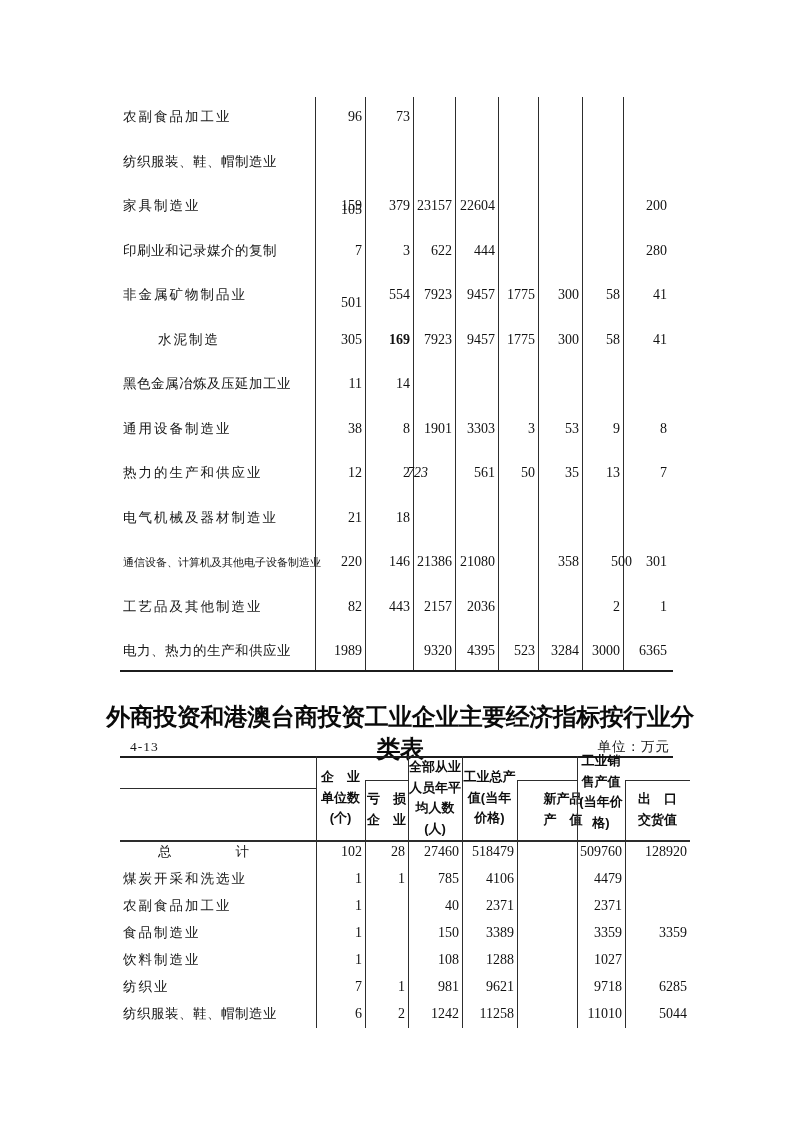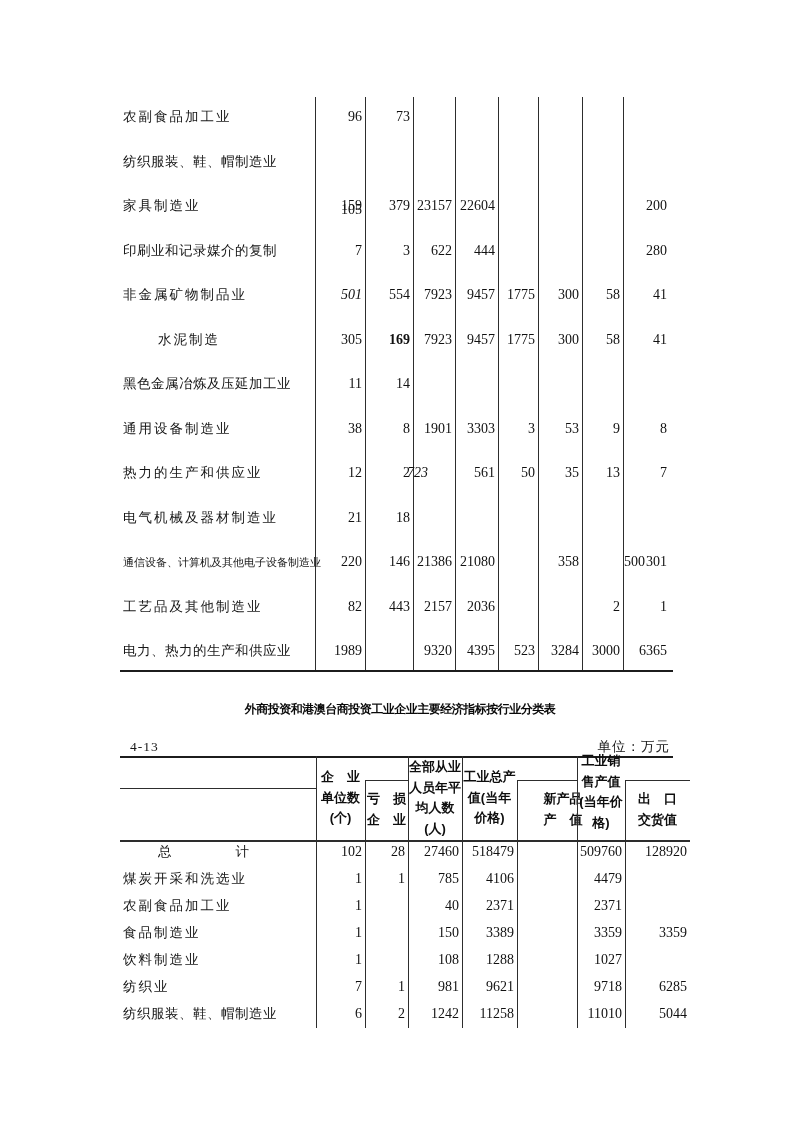--- a/index.html
+++ b/index.html
@@ -11,21 +11,21 @@
   .lbl{position:absolute;height:18px;line-height:18px;font-size:13.5px;letter-spacing:2px;
        white-space:pre;color:#161616;}
   .lbl.mid{letter-spacing:0.5px;}
   .lbl.cond{font-size:11px;letter-spacing:0;}
   .num{position:absolute;height:18px;line-height:18px;font-size:14px;text-align:right;
        font-family:"Liberation Serif",serif;color:#111;}
   .hcell{position:absolute;display:flex;align-items:center;justify-content:center;
          text-align:center;font-family:"Liberation Sans",sans-serif;font-weight:bold;
          font-size:13px;line-height:20.5px;white-space:pre-line;color:#0e0e0e;}
   .title{position:absolute;left:100px;top:701px;width:600px;text-align:center;
-         font-family:"Liberation Sans",sans-serif;font-weight:bold;font-size:12px;
+         font-family:"Liberation Sans",sans-serif;font-weight:bold;font-size:24px;
          letter-spacing:-0.5px;color:#0a0a0a;}
   .tabnum{position:absolute;left:130px;top:739px;font-size:13.5px;letter-spacing:1px;}
   .unit{position:absolute;left:560px;top:738px;width:110px;text-align:right;
         font-size:13.5px;letter-spacing:1px;}
 </style>
 </head>
 <body>
 
 <div class="page">
   <div class="title">外商投资和港澳台商投资工业企业主要经济指标按行业分类表</div>
@@ -52,21 +52,21 @@
       <div class="num" style="left: 414px; top: 197px; width: 38px;">23157</div>
       <div class="num" style="left: 456px; top: 197px; width: 39px;">22604</div>
       <div class="num" style="left: 624px; top: 197px; width: 43px;">200</div>
       <div class="lbl mid" style="left: 123px; top: 241.5px;">印刷业和记录媒介的复制</div>
       <div class="num" style="left: 316px; top: 241.5px; width: 46px;">7</div>
       <div class="num" style="left: 366px; top: 241.5px; width: 44px;">3</div>
       <div class="num" style="left: 414px; top: 241.5px; width: 38px;">622</div>
       <div class="num" style="left: 456px; top: 241.5px; width: 39px;">444</div>
       <div class="num" style="left: 624px; top: 241.5px; width: 43px;">280</div>
       <div class="lbl" style="left: 123px; top: 286px;">非金属矿物制品业</div>
-      <div class="num" style="left: 316px; top: 286px; width: 46px; font-style: italic;">501</div>
+      <div class="num" style="left: 316px; top: 294px; width: 46px;">501</div>
       <div class="num" style="left: 366px; top: 286px; width: 44px;">554</div>
       <div class="num" style="left: 414px; top: 286px; width: 38px;">7923</div>
       <div class="num" style="left: 456px; top: 286px; width: 39px;">9457</div>
       <div class="num" style="left: 499px; top: 286px; width: 36px;">1775</div>
       <div class="num" style="left: 539px; top: 286px; width: 40px;">300</div>
       <div class="num" style="left: 583px; top: 286px; width: 37px;">58</div>
       <div class="num" style="left: 624px; top: 286px; width: 43px;">41</div>
       <div class="lbl" style="left: 158px; top: 330.5px;">水泥制造</div>
       <div class="num" style="left: 316px; top: 330.5px; width: 46px;">305</div>
       <div class="num" style="left: 366px; top: 330.5px; width: 44px; font-weight: bold;">169</div>
@@ -99,21 +99,21 @@
       <div class="num" style="left: 624px; top: 464px; width: 43px;">7</div>
       <div class="lbl" style="left: 123px; top: 508.5px;">电气机械及器材制造业</div>
       <div class="num" style="left: 316px; top: 508.5px; width: 46px;">21</div>
       <div class="num" style="left: 366px; top: 508.5px; width: 44px;">18</div>
       <div class="lbl cond" style="left: 123px; top: 553px;">通信设备、计算机及其他电子设备制造业</div>
       <div class="num" style="left: 316px; top: 553px; width: 46px;">220</div>
       <div class="num" style="left: 366px; top: 553px; width: 44px;">146</div>
       <div class="num" style="left: 414px; top: 553px; width: 38px;">21386</div>
       <div class="num" style="left: 456px; top: 553px; width: 39px;">21080</div>
       <div class="num" style="left: 539px; top: 553px; width: 40px;">358</div>
-      <div class="num" style="left: 608px; top: 553px; width: 37px;">500</div>
+      <div class="num" style="left: 595px; top: 553px; width: 37px;">500</div>
       <div class="num" style="left: 624px; top: 553px; width: 43px;">301</div>
       <div class="lbl" style="left: 123px; top: 597.5px;">工艺品及其他制造业</div>
       <div class="num" style="left: 316px; top: 597.5px; width: 46px;">82</div>
       <div class="num" style="left: 366px; top: 597.5px; width: 44px;">443</div>
       <div class="num" style="left: 414px; top: 597.5px; width: 38px;">2157</div>
       <div class="num" style="left: 456px; top: 597.5px; width: 39px;">2036</div>
       <div class="num" style="left: 583px; top: 597.5px; width: 37px;">2</div>
       <div class="num" style="left: 624px; top: 597.5px; width: 43px;">1</div>
       <div class="lbl mid" style="left: 123px; top: 642px;">电力、热力的生产和供应业</div>
       <div class="num" style="left: 316px; top: 642px; width: 46px;">1989</div>

